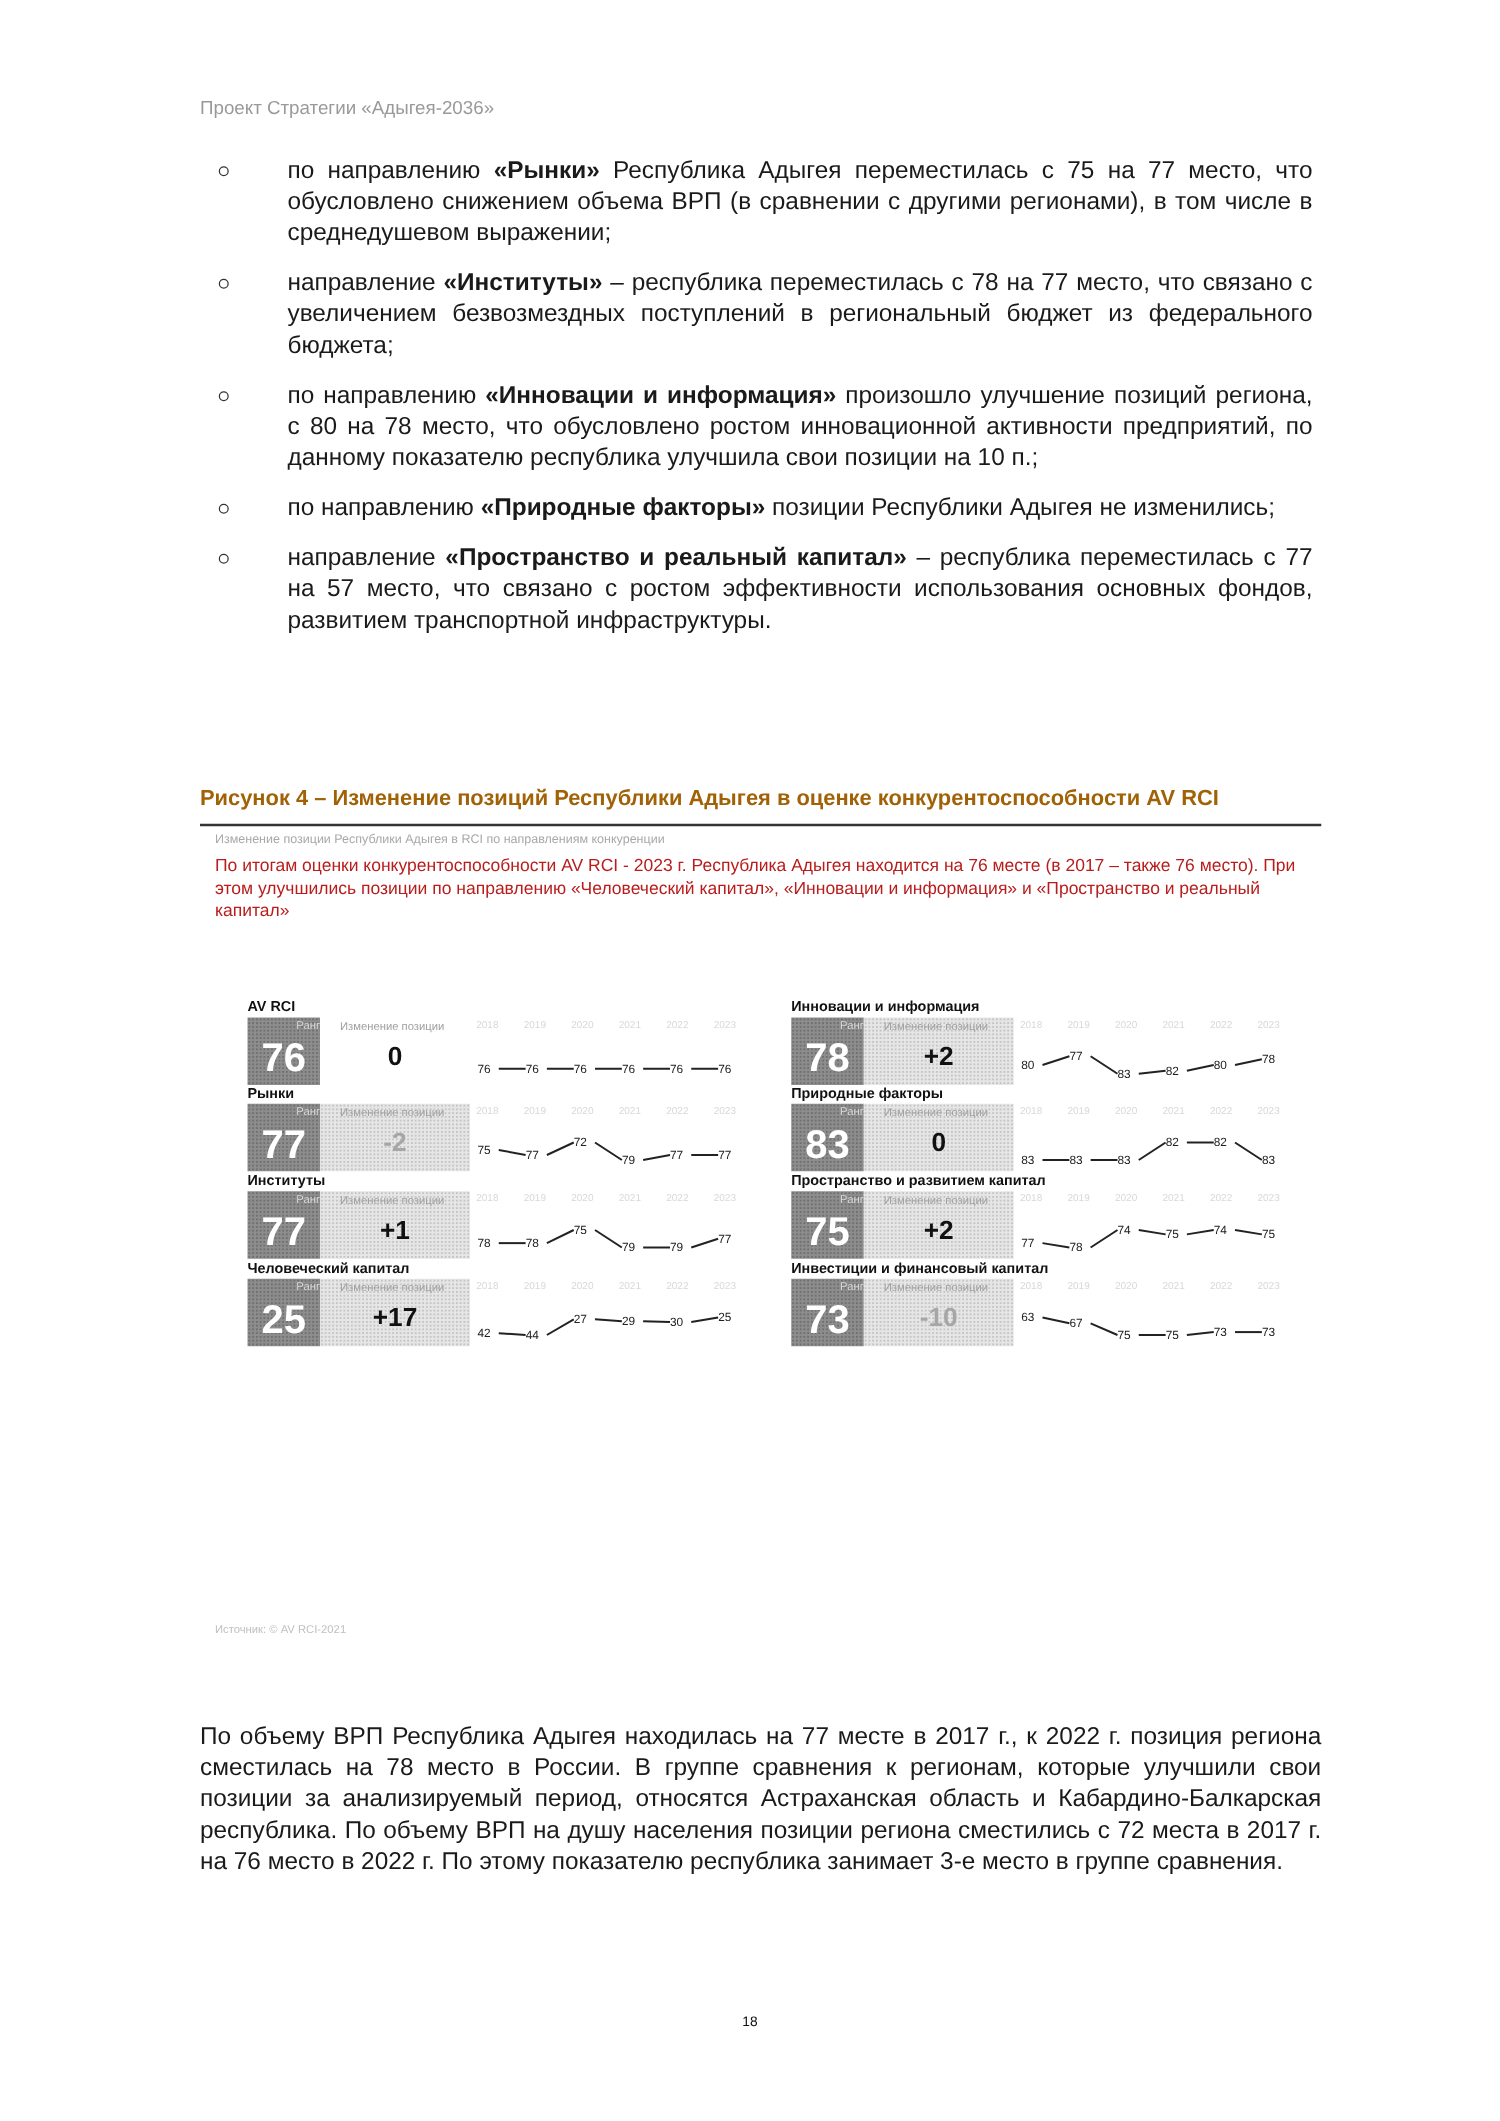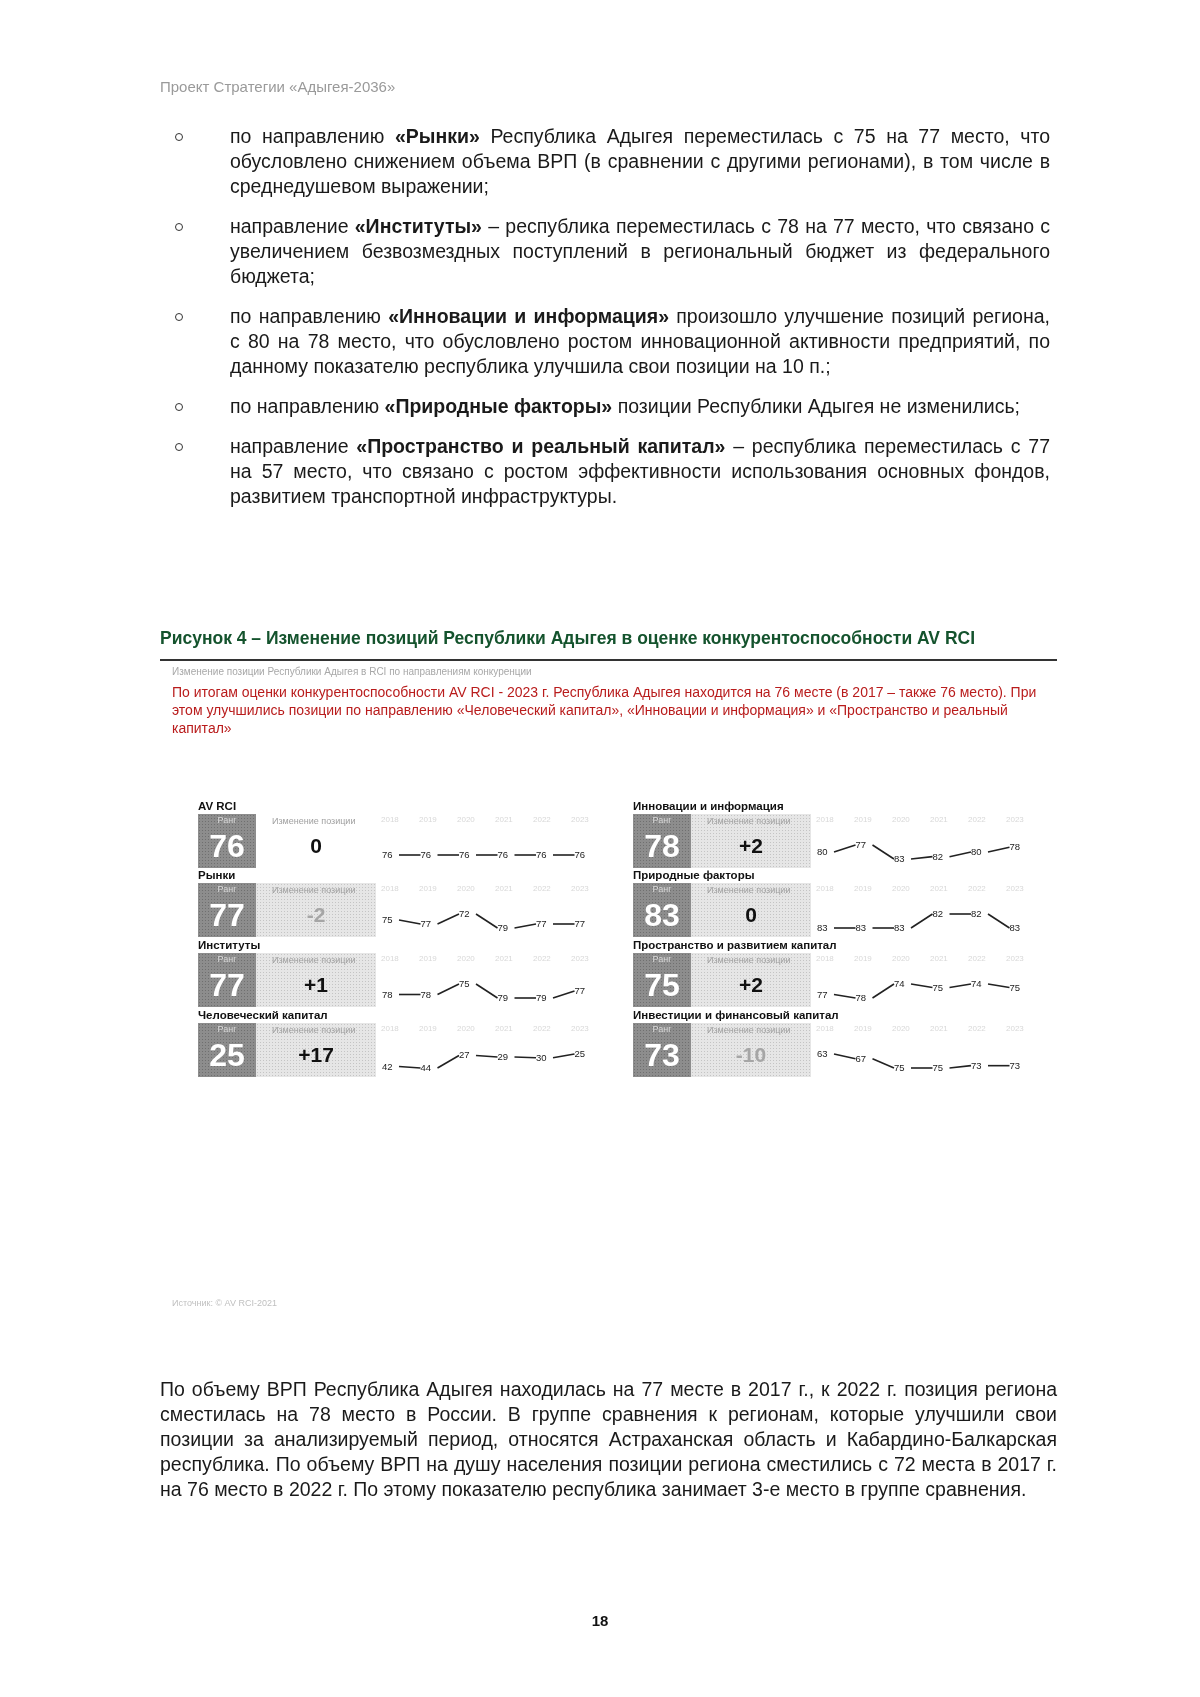--- a/index.html
+++ b/index.html
@@ -5,44 +5,44 @@
   html, body { margin: 0; padding: 0; background: #ffffff; }
   body { width: 1200px; height: 1697px; position: relative; overflow: hidden;
          font-family: "Liberation Sans", sans-serif; color: #111; }
   .running-header { position: absolute; left: 160px; top: 78px; font-size: 15px; color: #9a9a9a; }
   .bullets { position: absolute; left: 175px; top: 124px; width: 875px; margin: 0; padding: 0; list-style: none; }
   .bullets li { position: relative; padding-left: 55px; font-size: 19.5px; line-height: 25px;
                 text-align: justify; margin-bottom: 15px; color: #1a1a1a; }
   .bullets li .dot { position: absolute; left: 0; top: 9px; width: 6px; height: 6px; border: 1.5px solid #333;
                      border-radius: 50%; }
   .bullets b { font-weight: bold; }
-  .fig-caption { position: absolute; left: 160px; top: 628px; font-size: 17.5px; font-weight: bold; color: #14532d; }
+  .fig-caption { position: absolute; left: 160px; top: 628px; font-size: 17.5px; font-weight: bold; color: #a16207; }
   .fig-rule { position: absolute; left: 160px; top: 659px; width: 897px; height: 2px; background: #333; }
   .fig-subtitle { position: absolute; left: 172px; top: 666px; font-size: 10px; color: #a8a8a8; }
   .fig-desc { position: absolute; left: 172px; top: 683px; width: 870px; font-size: 14px; line-height: 18px; color: #b91c1c; }
   .panel { position: absolute; }
   .block { position: absolute; width: 390px; height: 68px; }
   .block .title { position: absolute; left: 0; top: 0; font-size: 11.5px; font-weight: bold; color: #111; white-space: nowrap; }
   .block .rank-box { position: absolute; left: 0; top: 14px; width: 58px; height: 54px; background: #8d8d8d;
                      background-image: radial-gradient(#6f6f6f 0.7px, transparent 0.8px); background-size: 3px 3px; }
-  .block .rank-lbl { position: absolute; left: 0; top: 1px; width: 58px; text-align: center; font-size: 9px; color: #d8d8d8; }
+  .block .rank-lbl { position: absolute; left: 0; top: 1px; width: 58px; text-align: right; font-size: 9px; color: #d8d8d8; }
   .block .rank-val { position: absolute; left: 0; top: 14px; width: 58px; text-align: center; font-size: 32px; font-weight: bold; color: #fff; }
   .block .chg-box { position: absolute; left: 58px; top: 14px; width: 120px; height: 54px; background: #e6e6e6;
                     background-image: radial-gradient(#c4c4c4 0.7px, transparent 0.8px); background-size: 3px 3px; }
   .block .chg-box.plain { background: #ffffff; background-image: none; }
   .block .chg-lbl { position: absolute; left: 0; top: 2px; width: 120px; text-align: left; font-size: 9px; color: #a0a0a0; margin-left: 16px; }
   .block .chg-val { position: absolute; left: 0; top: 20px; width: 120px; text-align: center; font-size: 21px; font-weight: bold; color: #111; }
   .block .chg-val.neg { color: #a6a6a6; }
   .block .years { position: absolute; left: 183px; top: 15px; width: 205px; height: 10px; }
   .block .years span { position: absolute; top: 0; font-size: 8px; color: #d8d8d8; }
   .block svg.spark { position: absolute; left: 180px; top: 24px; width: 210px; height: 46px; overflow: visible; }
   .block svg.spark text { font-family: "Liberation Sans", sans-serif; font-size: 9.5px; fill: #222; }
   .source { position: absolute; left: 172px; top: 1298px; font-size: 9px; color: #c0c0c0; }
   .paragraph { position: absolute; left: 160px; top: 1377px; width: 897px; font-size: 19.5px; line-height: 25px; text-align: justify; color: #1a1a1a; }
-  .page-number { position: absolute; left: 0; top: 1612px; width: 1200px; text-align: center; font-size: 15px; color: #111; font-weight: bold; }
+  .page-number { position: absolute; left: 0; top: 1612px; width: 1200px; text-align: center; font-size: 11px; color: #111; }
 </style>
 </head>
 <body>
 
 <div class="running-header">Проект Стратегии «Адыгея-2036»</div>
 
 <ul class="bullets">
   <li><span class="dot"></span><span>по направлению </span><b>«Рынки»</b><span> Республика Адыгея переместилась с 75 на 77 место, что обусловлено снижением объема ВРП (в сравнении с другими регионами), в том числе в среднедушевом выражении;</span></li>
   <li><span class="dot"></span><span>направление </span><b>«Институты»</b><span> – республика переместилась с 78 на 77 место, что связано с увеличением безвозмездных поступлений в региональный бюджет из федерального бюджета;</span></li>
   <li><span class="dot"></span><span>по направлению </span><b>«Инновации и информация»</b><span> произошло улучшение позиций региона, с 80 на 78 место, что обусловлено ростом инновационной активности предприятий, по данному показателю республика улучшила свои позиции на 10 п.;</span></li>

